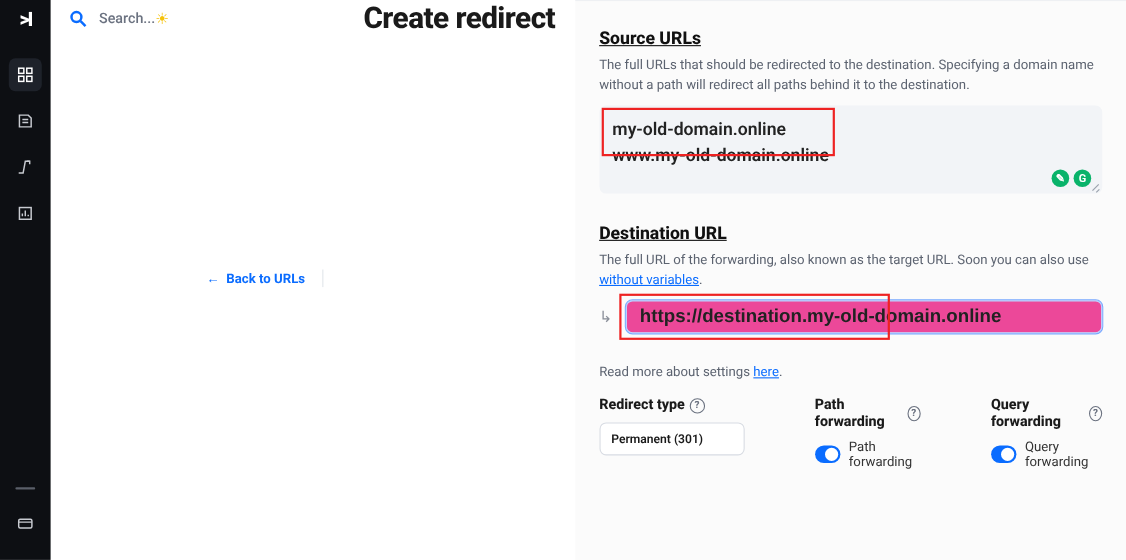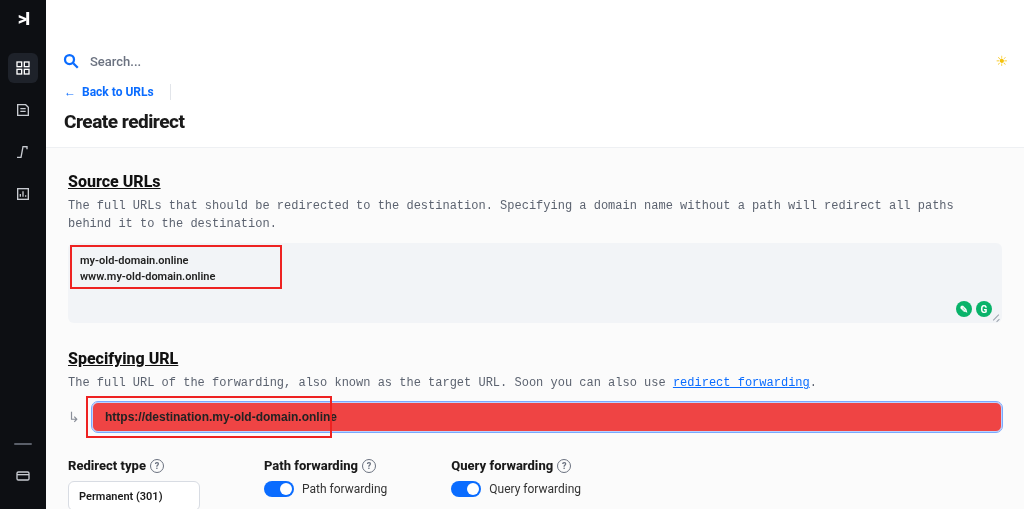--- a/index.html
+++ b/index.html
@@ -9,58 +9,58 @@
   
   .sidebar { width:46px; background:#0d0f13; display:flex; flex-direction:column; align-items:center; padding-top:8px; flex-shrink:0; position:relative; }
   .sidebar .logo { color:#fff; font-weight:800; font-size:18px; margin-bottom:18px; letter-spacing:-2px; }
   .side-ico { width:30px; height:30px; margin:6px 0; display:flex; align-items:center; justify-content:center; color:#c8cbd1; border-radius:6px; cursor:pointer; }
   .side-ico.active { background:#1e222a; color:#fff; }
   .side-ico svg { width:16px; height:16px; }
   .sidebar .bottom { position:absolute; bottom:12px; display:flex; flex-direction:column; align-items:center; }
   .sidebar .bottom .sep { width:18px; height:2px; background:#5a5f69; border-radius:1px; margin-bottom:10px; }
 
   
-  .main { flex:1; display:flex; flex-direction:column; min-width:0;margin-top:44px; }
+  .main { flex:1; display:flex; min-width:0; }
   .topbar { height:34px; display:flex; align-items:center; padding:0 16px; }
   .search-group { display:flex; align-items:center; gap:10px; color:#0a6cff; }
   .search-group svg { width:18px; height:18px; stroke:#0a6cff; }
   .search-text { color:#6b7280; font-size:13px; font-weight:500; }
   .top-spacer { flex:1; }
   .sun { color:#f5c20b; font-size:14px; }
 
   .back-row { padding: 6px 18px 10px; display:flex; align-items:center; gap:8px; font-size:12px; }
   .back-row a { color:#0a6cff; font-weight:700; text-decoration:none; display:flex; align-items:center; gap:6px; }
   .back-row .divider { width:1px; height:16px; background:#e2e5ea; margin-left:8px; }
 
-  .title { padding: 0 18px 14px; font-size:19px; font-weight:800; letter-spacing:-0.5px; }
+  .title { padding: 0 18px 14px; font-size:27px; font-weight:800; letter-spacing:-0.5px; }
 
   .content { flex:1; background:#fbfbfb; border-top:1px solid #eef0f3; overflow:auto; padding: 24px 22px 0; }
 
   .section { margin-bottom:26px; }
   .section h2 { font-size:16px; font-weight:800; margin-bottom:6px; color:#111;text-decoration:underline; }
-  .hint { font-size:12px; color:#5c6370; margin-bottom:10px; line-height:1.5;font-family:Liberation Mono, monospace; }
+  .hint { font-size:12px; color:#5c6370; margin-bottom:10px; line-height:1.5; }
   .hint a { color:#0a6cff; text-decoration:underline; }
 
   
   .ta-wrap { position:relative; background:#f2f4f7; border-radius:6px; padding:10px 12px 22px; min-height:80px; }
-  .ta { font-size:11px; font-weight:600; color:#222; white-space:pre-line; line-height:1.45; }
+  .ta { font-size:16px; font-weight:600; color:#222; white-space:pre-line; line-height:1.45; }
   .red-box-src { position:absolute; border:2px solid #e22; left:2px; top:2px; width:212px; height:44px; pointer-events:none; }
   .ta-badges { position:absolute; right:10px; bottom:6px; display:flex; gap:4px; }
   .badge { width:16px; height:16px; border-radius:50%; display:flex; align-items:center; justify-content:center; font-size:10px; font-weight:700; }
   .badge.green1 { background:#09b36a; color:#fff; }
   .badge.green2 { background:#09b36a; color:#fff; }
   .resize-handle { position:absolute; right:2px; bottom:2px; width:10px; height:10px; }
   .resize-handle::before, .resize-handle::after { content:""; position:absolute; background:#9aa1ac; }
   .resize-handle::before { width:8px; height:1px; transform:rotate(-45deg); right:0; bottom:3px; }
   .resize-handle::after  { width:4px; height:1px; transform:rotate(-45deg); right:0; bottom:0; }
 
   
   .dest-row { display:flex; align-items:center; gap:10px; position:relative; }
   .dest-arrow { color:#8a8f99; font-size:14px; width:14px; }
-  .dest-input { flex:1; height:30px; border:1px solid #bcd3ff; outline:1px solid #7aa9ff; border-radius:6px; padding:0 12px; font-size:12px; font-weight:600; color:#222; background:#ef4444; }
+  .dest-input { flex:1; height:30px; border:1px solid #bcd3ff; outline:1px solid #7aa9ff; border-radius:6px; padding:0 12px; font-size:17px; font-weight:600; color:#222; background:#ec4899; }
   .red-box-dest { position:absolute; border:2px solid #e22; left:18px; top:-6px; width:246px; height:42px; pointer-events:none; }
 
   
   .settings-row { display:flex; gap:64px; margin-top:14px; }
   .setting { display:flex; flex-direction:column; gap:8px; }
   .setting .label { font-size:13px; font-weight:800; display:flex; align-items:center; gap:4px; }
   .qmark { width:14px; height:14px; border:1px solid #6b7280; border-radius:50%; display:inline-flex; align-items:center; justify-content:center; font-size:9px; color:#6b7280; }
   .select { width:132px; height:30px; border:1px solid #d8dce3; border-radius:6px; background:#fff; padding:0 10px; font-size:11px; font-weight:600; display:flex; align-items:center; justify-content:space-between; cursor:pointer; }
   .toggle-row { display:flex; align-items:center; gap:8px; font-size:12px; color:#333; }
   .toggle { width:30px; height:16px; border-radius:10px; background:#0a6cff; position:relative; cursor:pointer; }
@@ -147,32 +147,35 @@
           <div class="red-box-src"></div>
           <div class="ta-badges">
             <span class="badge green1">✎</span>
             <span class="badge green2">G</span>
           </div>
           <div class="resize-handle"></div>
         </div>
       </div>
 
       <div class="section">
-        <h2>Specifying URL</h2>
+        <h2>Destination URL</h2>
         <p class="hint">
-          <span>The full URL of the forwarding, also known as the target URL. Soon you can also use </span><a href="#">redirect forwarding</a><span>.</span>
+          <span>The full URL of the forwarding, also known as the target URL. Soon you can also use </span><a href="#">without variables</a><span>.</span>
         </p>
         <div class="dest-row">
           <span class="dest-arrow">↳</span>
           <input class="dest-input" value="https://destination.my-old-domain.online" style="">
           <div class="red-box-dest"></div>
         </div>
       </div>
 
       <div class="section">
+        <p class="hint">
+          <span>Read more about settings </span><a href="#">here</a><span>.</span>
+        </p>
 
         <div class="settings-row">
 
           <div class="setting">
             <div class="label">
               <span>Redirect type</span>
               <span class="qmark">?</span>
             </div>
             <div class="select">
               <span>Permanent (301)</span>

